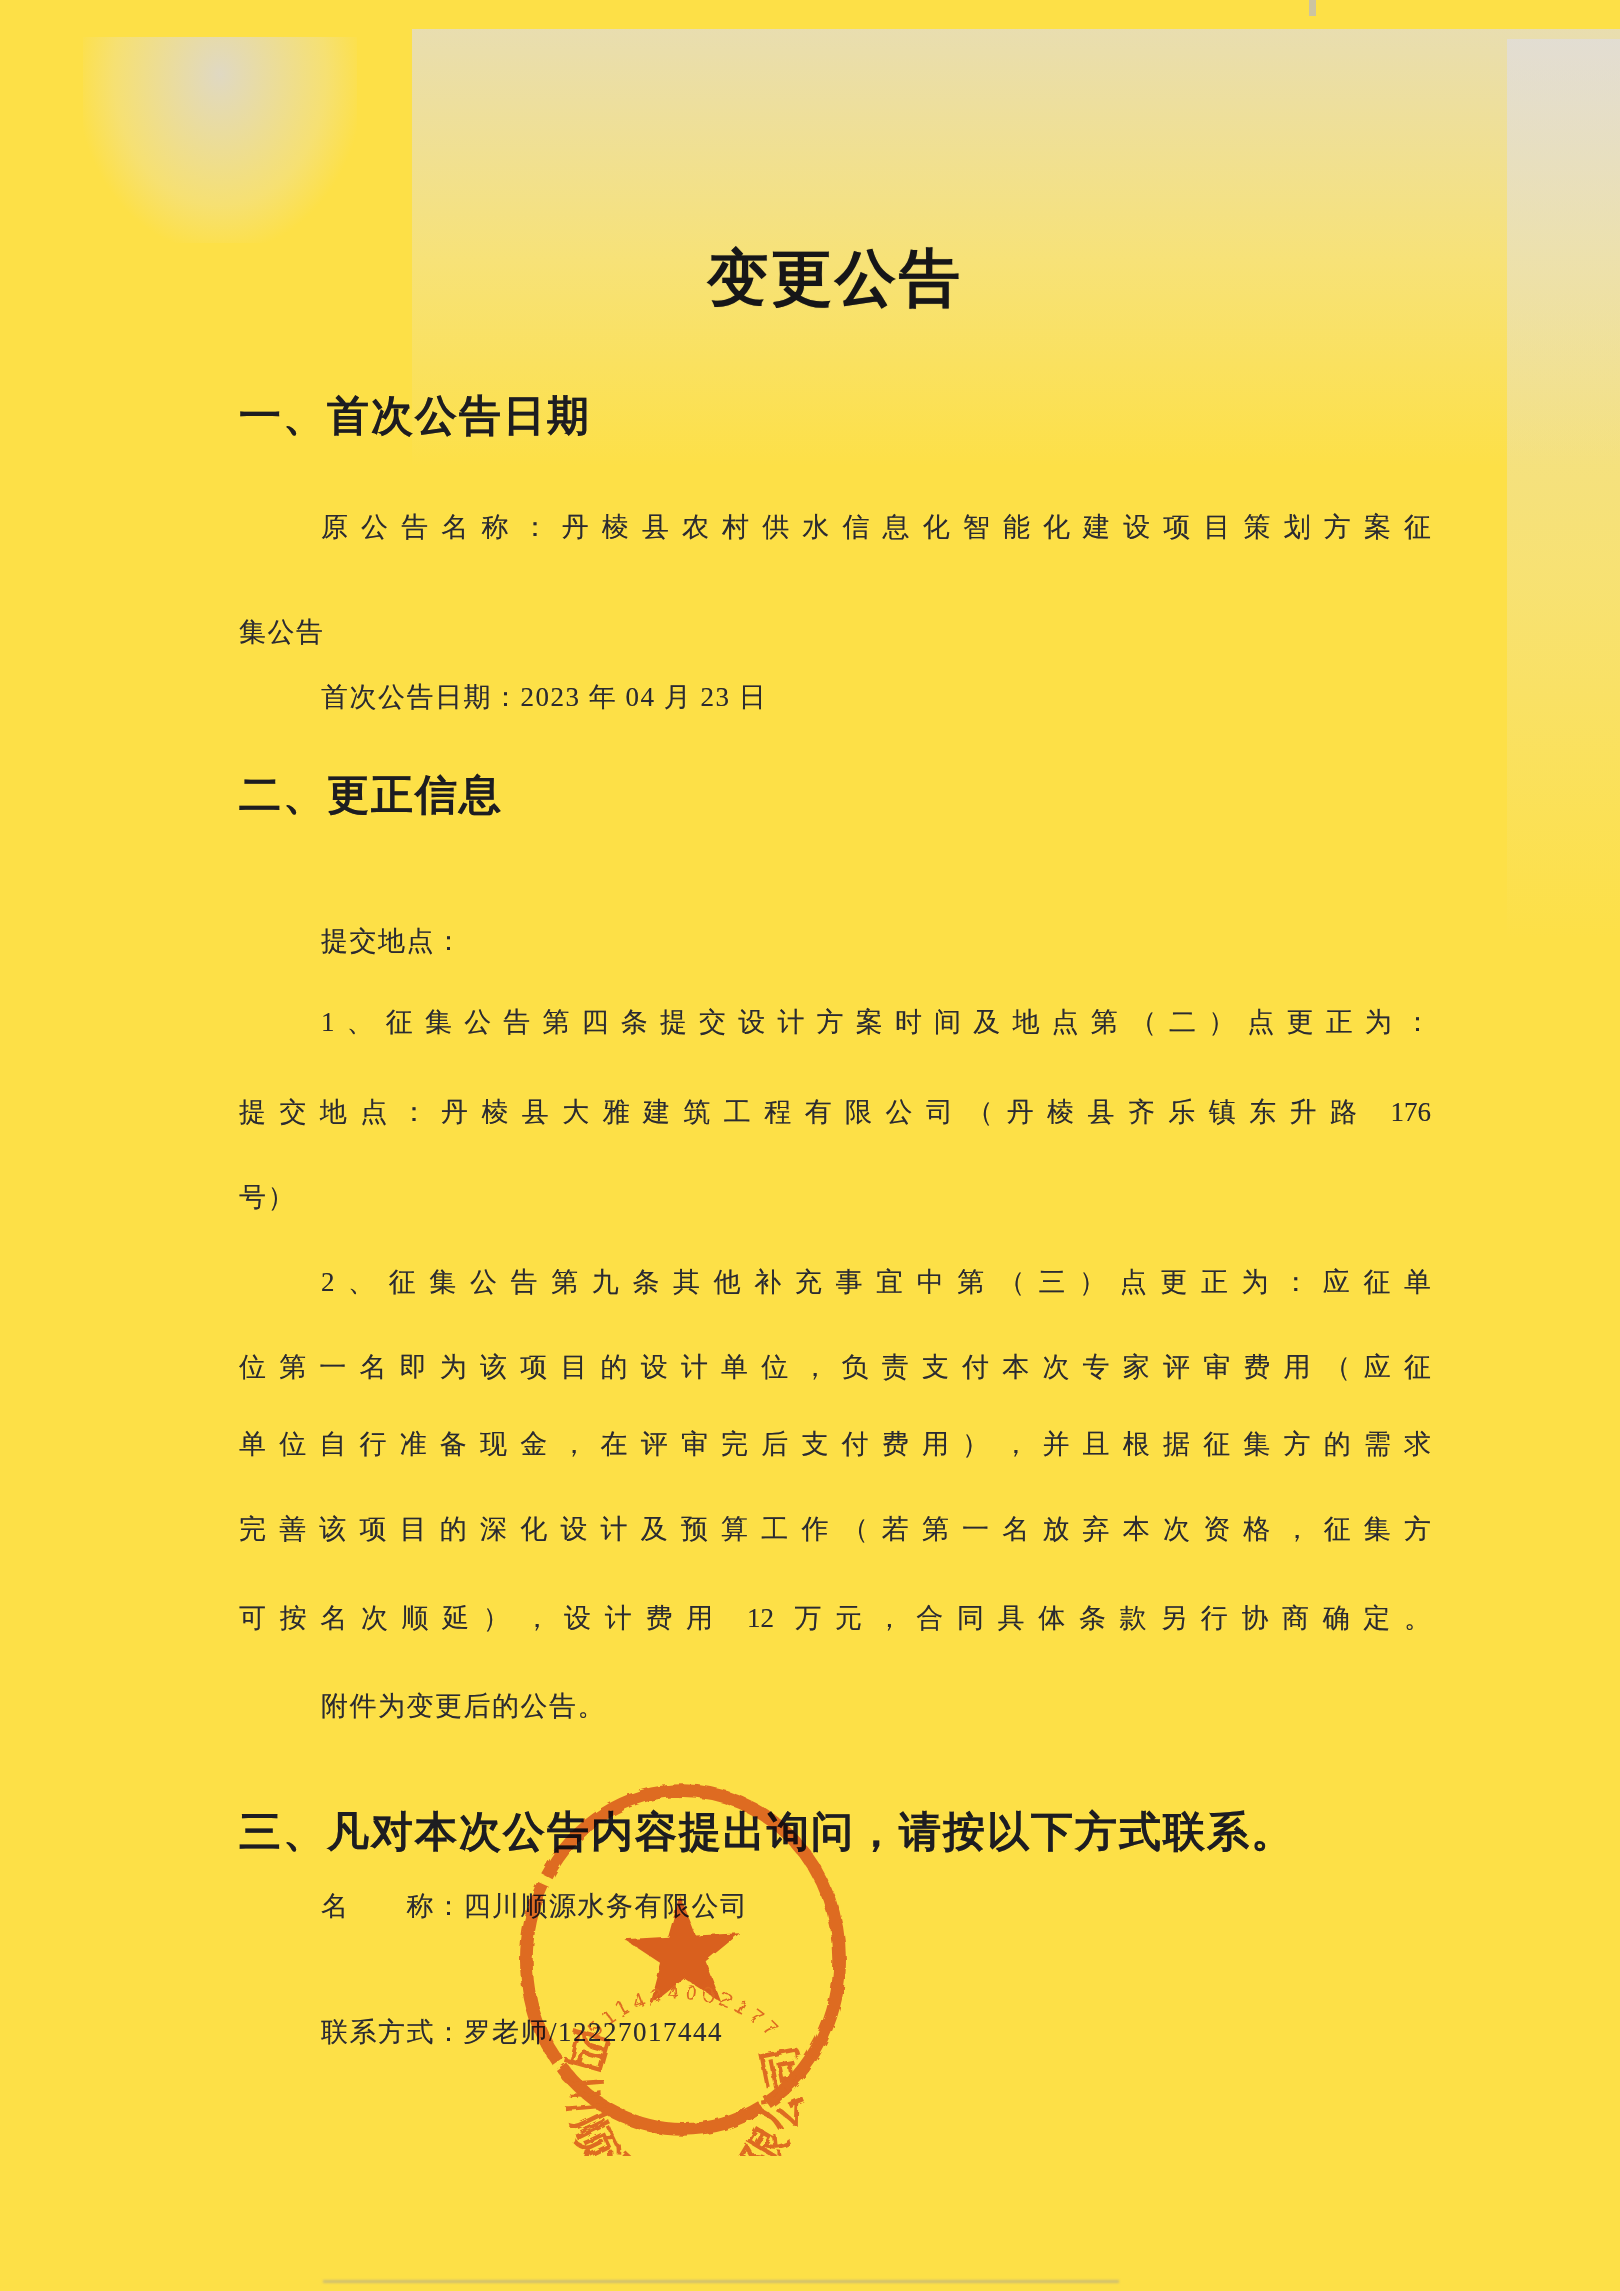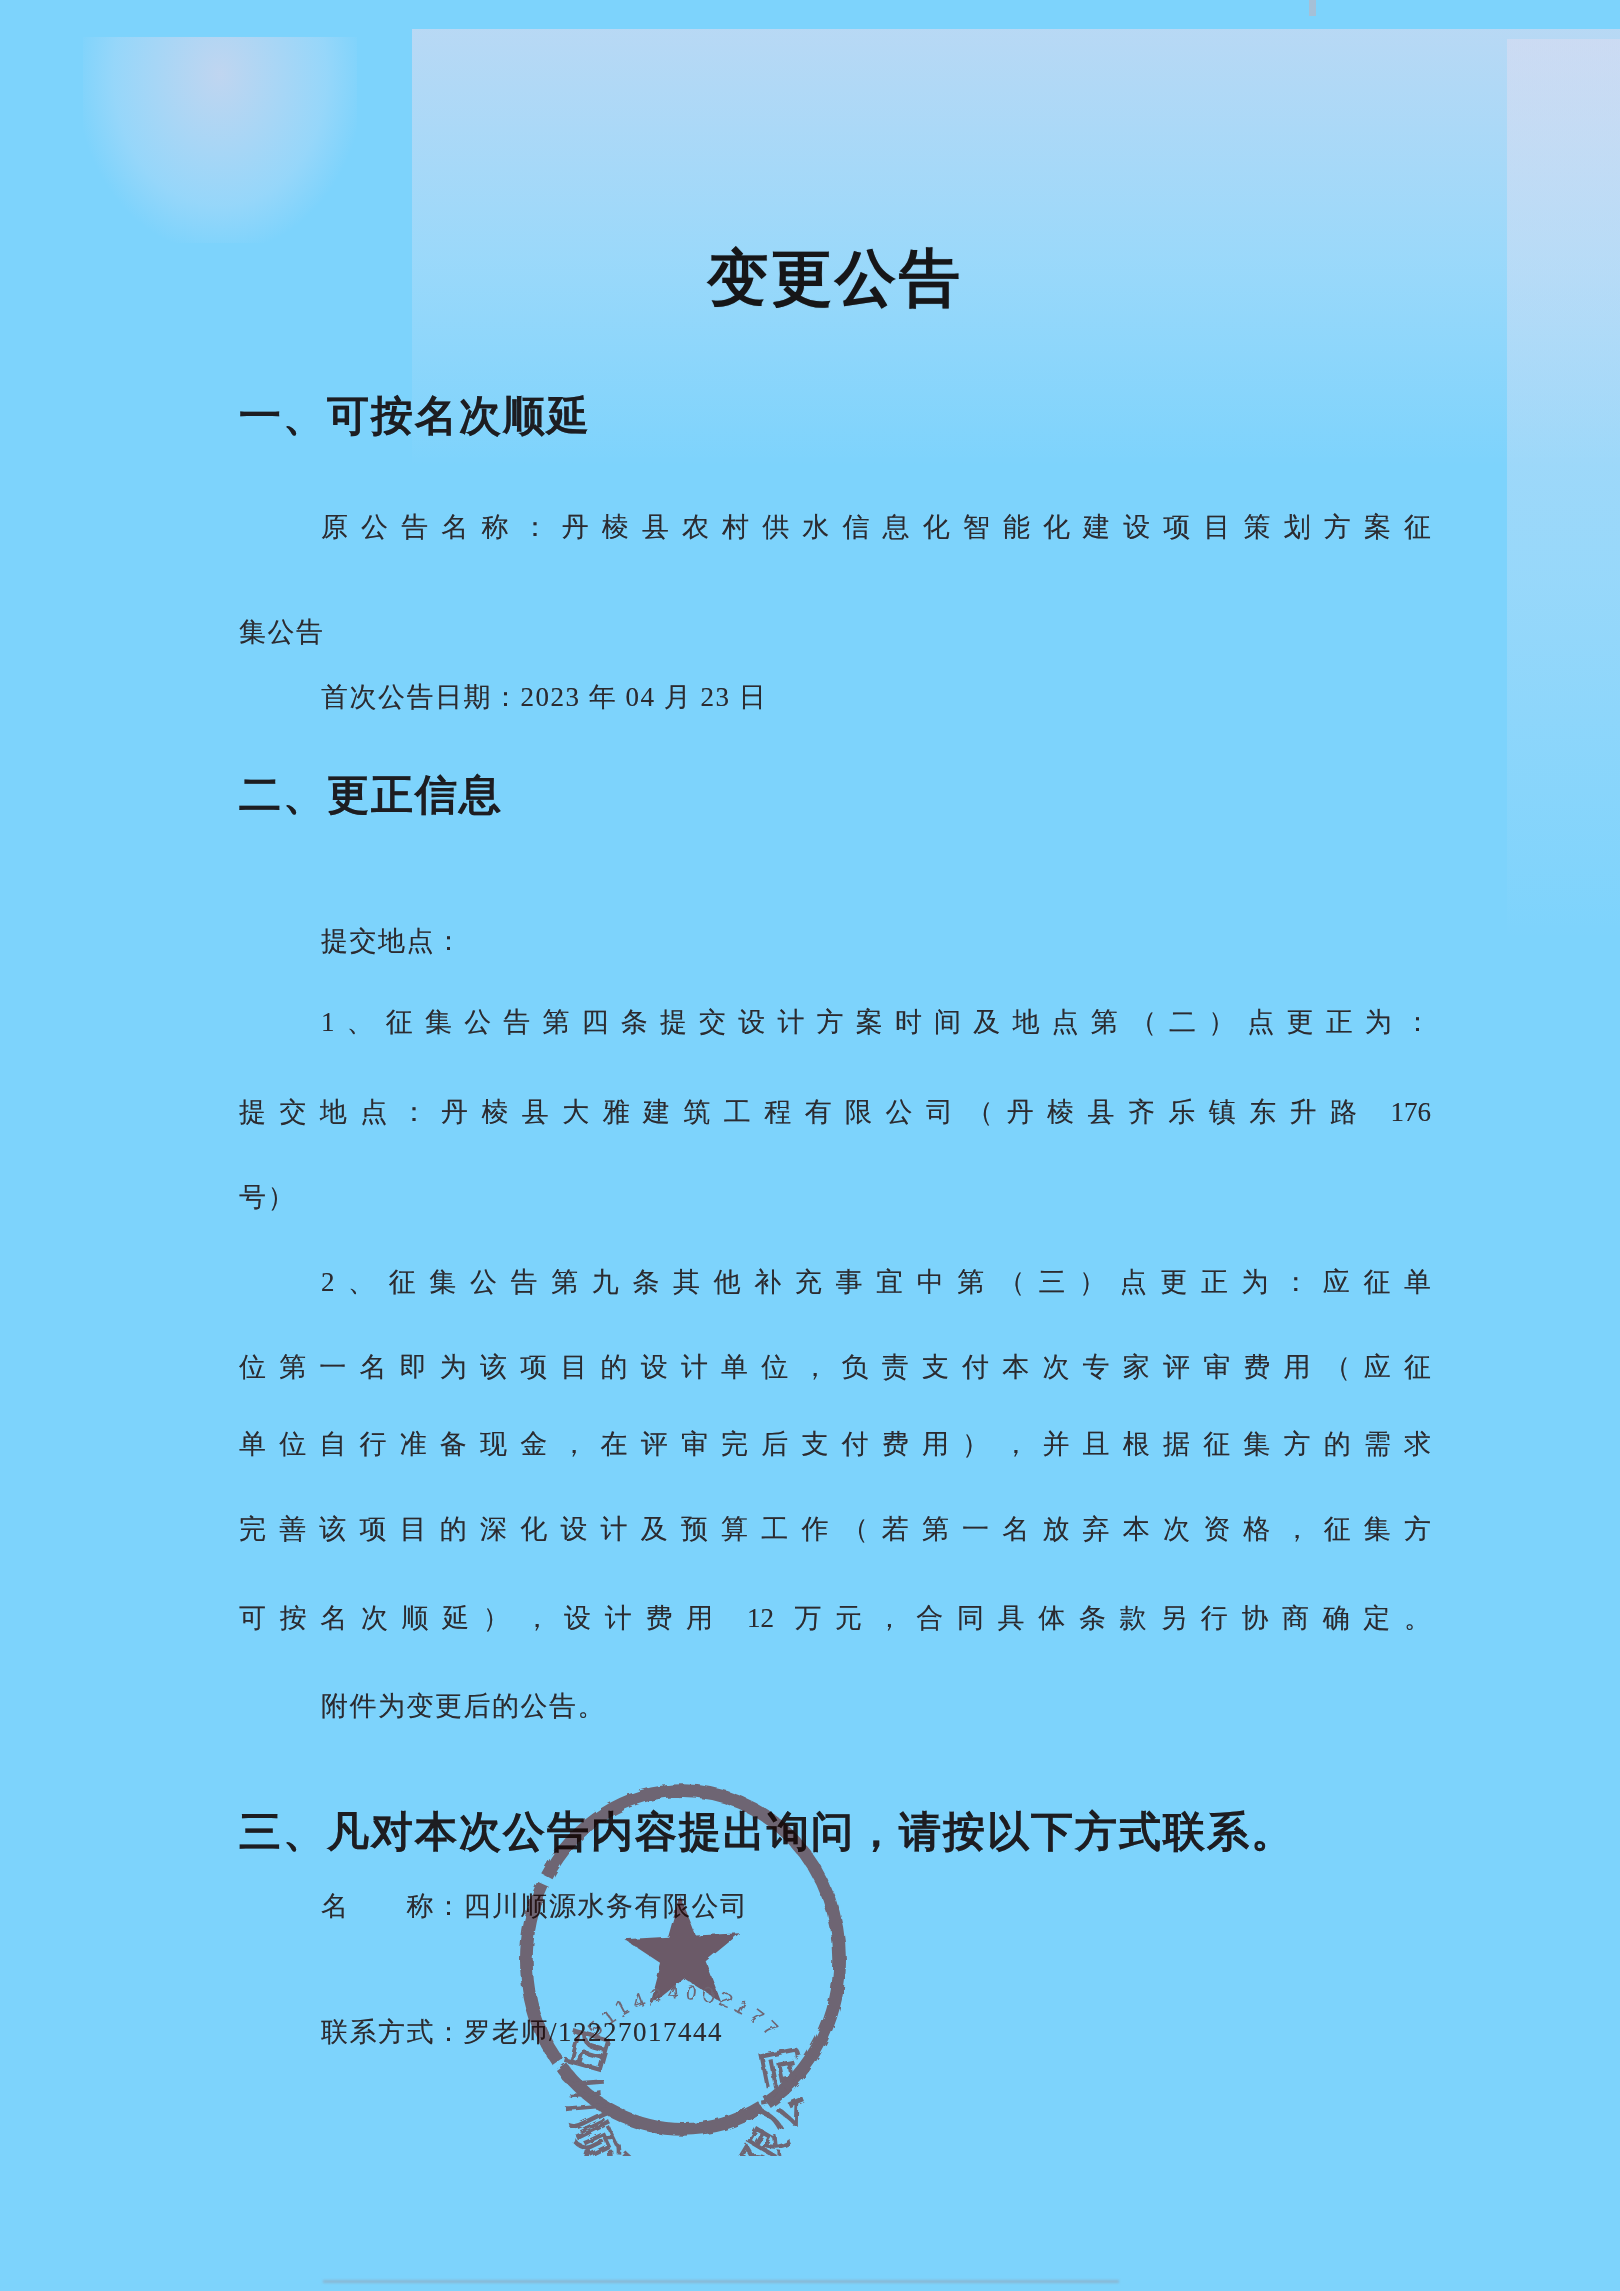--- a/index.html
+++ b/index.html
@@ -1,17 +1,17 @@
 <!DOCTYPE html>
 <html><head>
 <meta charset="utf-8">
 <style>
   html,body{margin:0;padding:0;background:#888;}
   .page{
-    position:relative;width:1620px;height:2292px;background:#7dd3fc;
+    position:relative;width:1620px;height:2292px;background:#fde047;
     font-family:"Liberation Serif",serif;color:#2b2b30;overflow:hidden;
     margin:0 auto;
   }
   
   .tint{position:absolute;pointer-events:none;}
   .tint-a{left:83px;top:37px;width:274px;height:206px;
     background:radial-gradient(ellipse at 50% 18%, rgba(214,214,236,0.75), rgba(225,225,243,0.25) 55%, transparent 75%);}
   .tint-b{left:412px;top:29px;width:1209px;height:461px;
     background:linear-gradient(to bottom, rgba(220,220,240,0.62), rgba(231,231,246,0.28) 50%, transparent 95%);}
   .tint-c{left:1507px;top:39px;width:113px;height:902px;
@@ -55,21 +55,21 @@
 <div class="page">
 
   <div class="tint tint-a"></div>
   <div class="tint tint-b"></div>
   <div class="tint tint-c"></div>
   <div class="tint tint-notch"></div>
   <div class="tint scan-bottom-line"></div>
 
   <div class="doc-title">变更公告</div>
 
-  <div class="hd" style="top:391px">一、可按名次顺延</div>
+  <div class="hd" style="top:391px">一、首次公告日期</div>
   <div class="ln just ind" style="top:511px">原公告名称：丹棱县农村供水信息化智能化建设项目策划方案征</div>
   <div class="ln" style="top:616px">集公告</div>
   <div class="ln off" style="top:681px">首次公告日期：2023 年 04 月 23 日</div>
 
   <div class="hd" style="top:770px">二、更正信息</div>
   <div class="ln off" style="top:925px">提交地点：</div>
   <div class="ln just ind" style="top:1006px">1、征集公告第四条提交设计方案时间及地点第（二）点更正为：</div>
   <div class="ln just" style="top:1096px">提交地点：丹棱县大雅建筑工程有限公司（丹棱县齐乐镇东升路 176</div>
   <div class="ln" style="top:1181px">号）</div>
   <div class="ln just ind" style="top:1266px">2、征集公告第九条其他补充事宜中第（三）点更正为：应征单</div>

